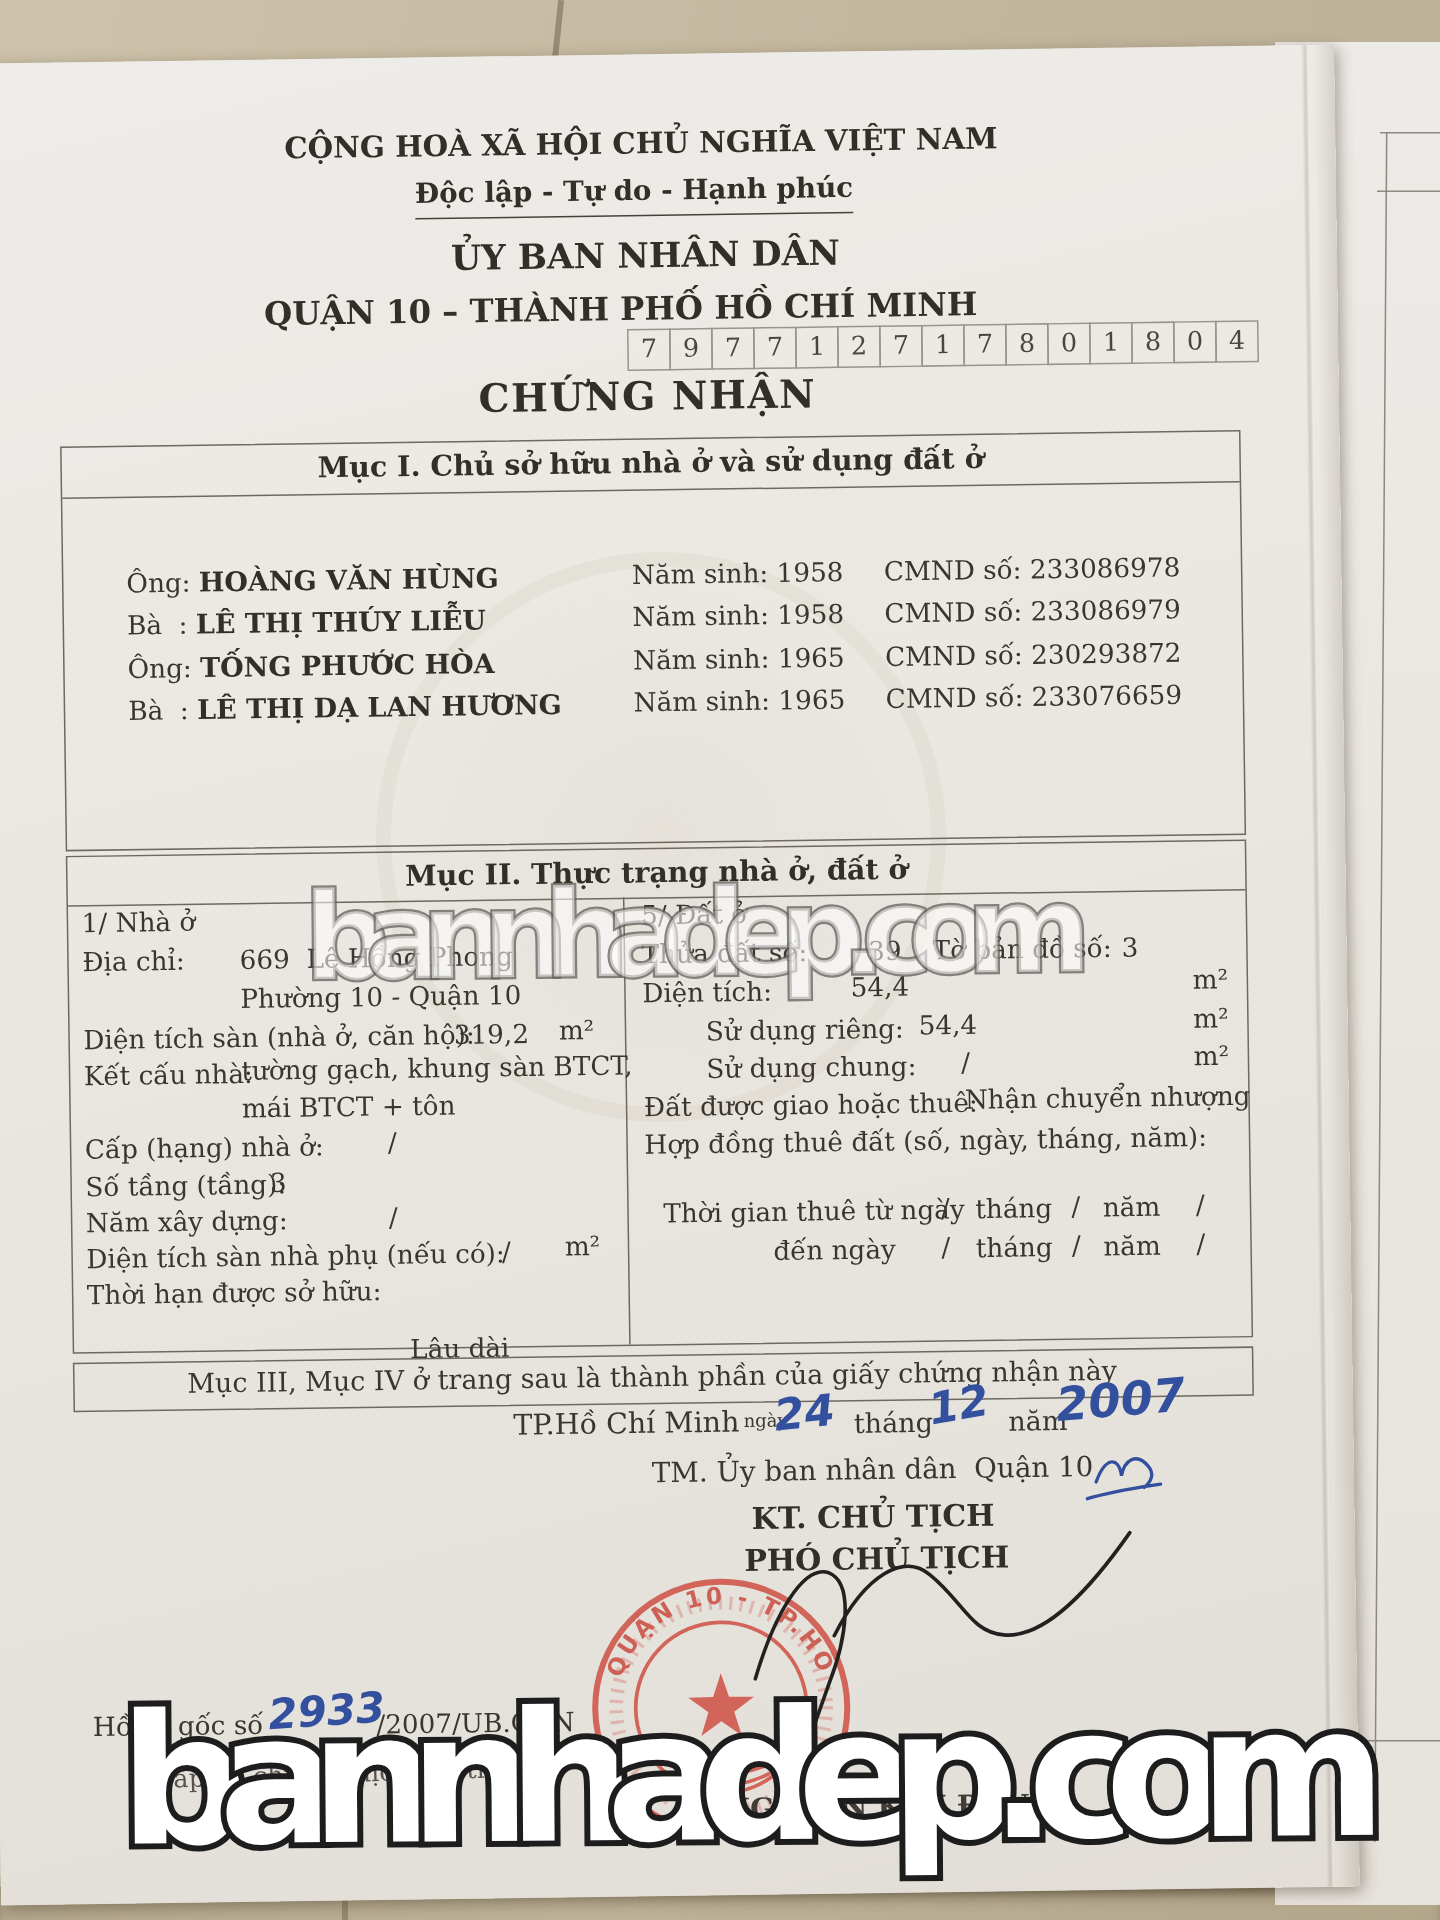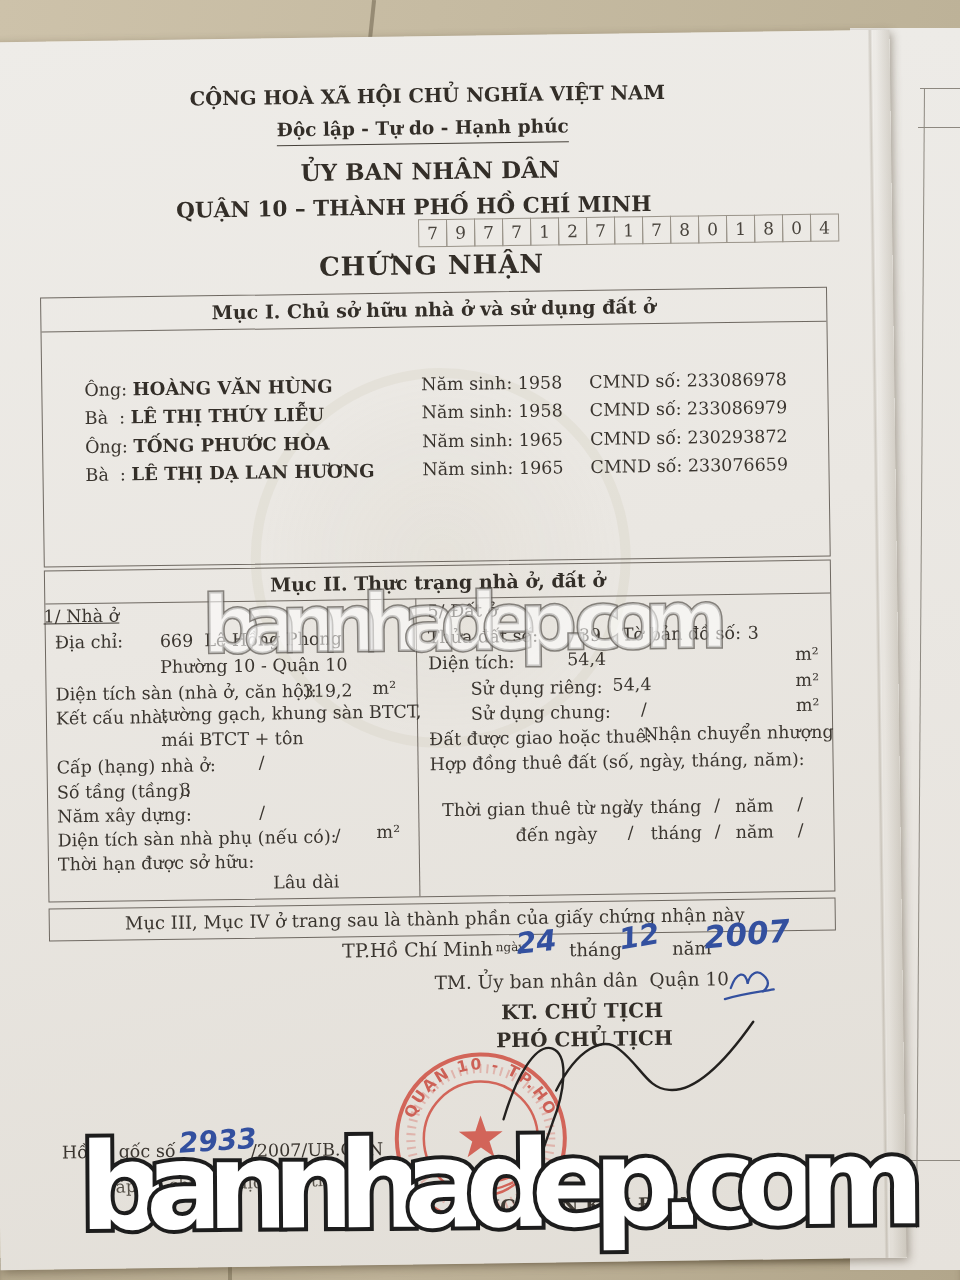--- a/index.html
+++ b/index.html
@@ -122,41 +122,41 @@
 
       <div class="t" style="left:88px;top:459px;"><span>Bà  : </span><span class="b" style="font-size:18px;">LÊ THỊ DẠ LAN HƯƠNG</span></div>
       <div class="t" style="left:425px;top:459px;"><span>Năm sinh: </span><span>1965</span></div>
       <div class="t" style="left:593px;top:459px;"><span>CMND số: </span><span>233076659</span></div>
 
       <div class="box" style="left:45px;top:565px;width:785px;height:330px;">
         <div class="box-head" style="height:32px;line-height:32px;">Mục II. Thực trạng nhà ở, đất ở</div>
         <div class="vdiv" style="left:370px;top:32px;height:298px;"></div>
       </div>
 
-      <div class="t" style="left:44px;top:601px;text-decoration:underline;">1/ Nhà ở</div>
+      <div class="t" style="left:55px;top:601px;">1/ Nhà ở</div>
       <div class="t" style="left:55px;top:627px;">Địa chỉ:</div>
       <div class="t" style="left:160px;top:627px;">669  Lê Hồng Phong</div>
       <div class="t" style="left:160px;top:653px;">Phường 10 - Quận 10</div>
       <div class="t" style="left:55px;top:679px;">Diện tích sàn (nhà ở, căn hộ):</div>
       <div class="t" style="left:302px;top:679px;">319,2</div>
       <div class="t" style="left:372px;top:677px;">m²</div>
       <div class="t" style="left:55px;top:703px;">Kết cấu nhà:</div>
       <div class="t" style="left:160px;top:701px;">tường gạch, khung sàn BTCT,</div>
       <div class="t" style="left:160px;top:726px;">mái BTCT + tôn</div>
       <div class="t" style="left:55px;top:752px;">Cấp (hạng) nhà ở:</div>
       <div class="t" style="left:257px;top:750px;">/</div>
       <div class="t" style="left:55px;top:777px;">Số tầng (tầng):</div>
       <div class="t" style="left:178px;top:776px;">3</div>
       <div class="t" style="left:55px;top:801px;">Năm xây dựng:</div>
       <div class="t" style="left:257px;top:800px;">/</div>
       <div class="t" style="left:55px;top:825px;">Diện tích sàn nhà phụ (nếu có):</div>
       <div class="t" style="left:332px;top:824px;">/</div>
       <div class="t" style="left:374px;top:821px;">m²</div>
       <div class="t" style="left:55px;top:849px;">Thời hạn được sở hữu:</div>
-      <div class="t" style="left:270px;top:870px;">Lâu dài</div>
+      <div class="t" style="left:270px;top:888px;">Lâu dài</div>
 
       <div class="t" style="left:428px;top:601px;">5/ Đất ở</div>
       <div class="t" style="left:428px;top:627px;">Thửa đất số:</div>
       <div class="t" style="left:579px;top:627px;">39</div>
       <div class="t" style="left:622px;top:627px;">Tờ bản đồ số:</div>
       <div class="t" style="left:748px;top:627px;">3</div>
       <div class="t" style="left:428px;top:653px;">Diện tích:</div>
       <div class="t" style="left:567px;top:651px;">54,4</div>
       <div class="t" style="left:795px;top:649px;">m²</div>
       <div class="t" style="left:470px;top:679px;">Sử dụng riêng:</div>

